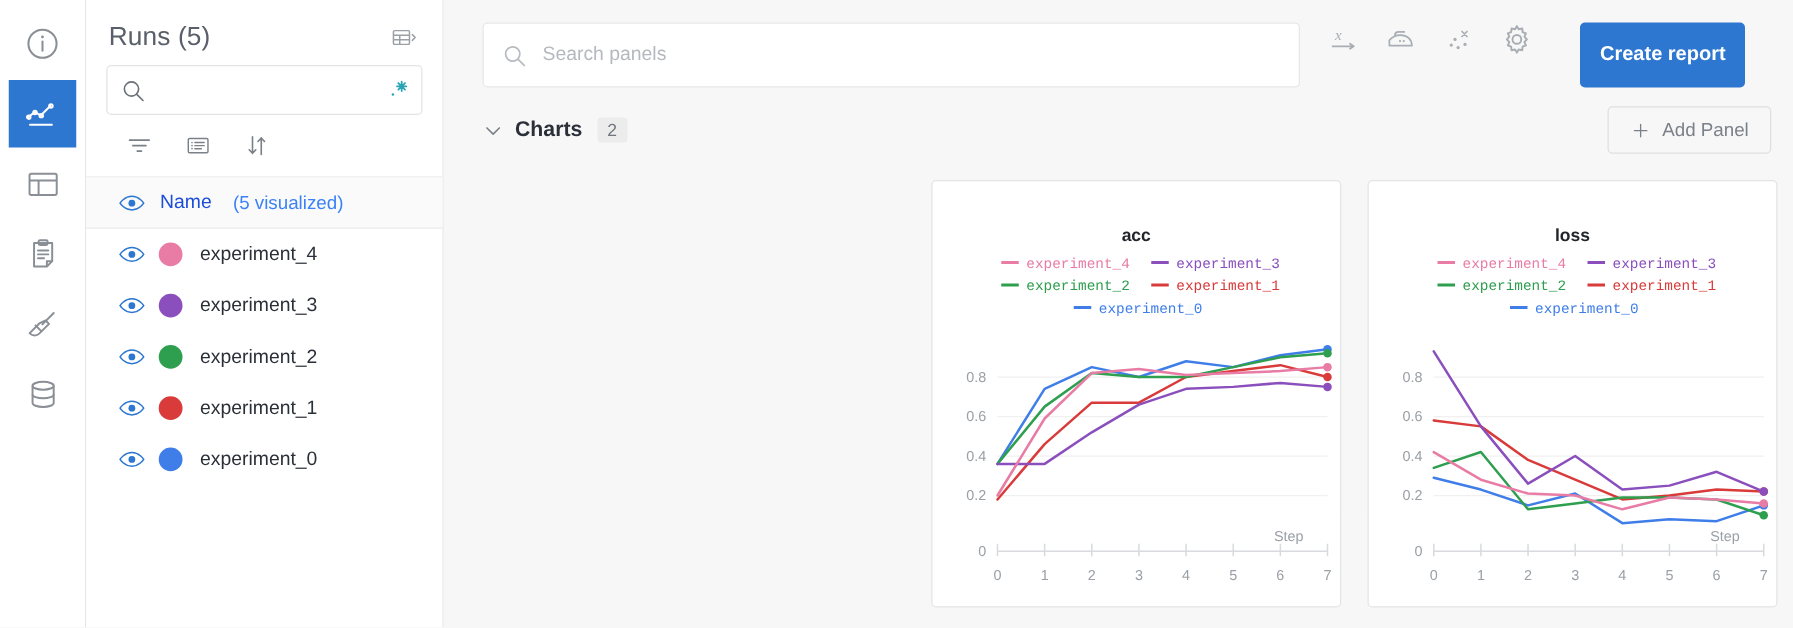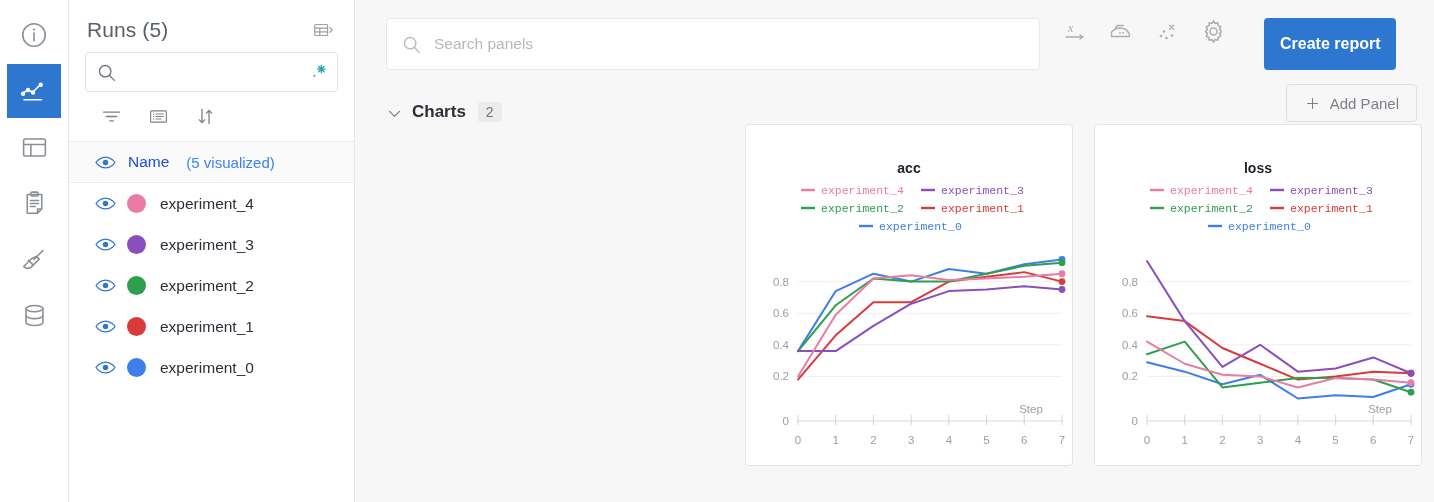--- a/index.html
+++ b/index.html
@@ -104,21 +104,21 @@
     margin-left: 37px;
     background: #2e77d0; color: #ffffff;
     font-size: 16px; font-weight: bold;
     border: none; border-radius: 4px;
     height: 52px; padding: 0 16px;
     cursor: pointer;
     font-family: "Liberation Sans", sans-serif;
     white-space: nowrap;
   }
   .sect-row {
-    display: flex; align-items: flex-end;
+    display: flex; align-items: center;
     padding: 16px 17px 0 31px;
     height: 52px;
   }
   .chev { color: #7b8188; display: flex; margin-right: 9px; cursor: pointer; }
   .sect-title { font-size: 17px; font-weight: bold; color: #2b3038; }
   .sect-count {
     margin-left: 12px; font-size: 14px; color: #6f757c;
     background: #ececec; border-radius: 3px; padding: 2px 8px;
   }
   .spacer { flex: 1; }
@@ -129,21 +129,21 @@
     color: #7b8188; font-size: 15px; cursor: pointer;
     font-family: "Liberation Sans", sans-serif;
   }
   .panel {
     width: 328px; height: 342px;
     background: #ffffff;
     border: 1px solid #e3e4e6;
     border-radius: 4px;
     position: relative;
   }
-  .panels-abs { position: absolute; left: 390px; top: 124px; display: flex; gap: 21px; }
+  .panels-abs { position: absolute; left: 390px; top: 144px; display: flex; gap: 21px; }
 </style>
 </head>
 <body>
 
 <div id="app">
 
   <div id="rail">
     <div class="rail-btn">
       <svg width="30" height="30" viewBox="0 0 24 24" fill="none" stroke="currentColor" stroke-width="1.3">
         <circle cx="12" cy="12" r="9"></circle>

